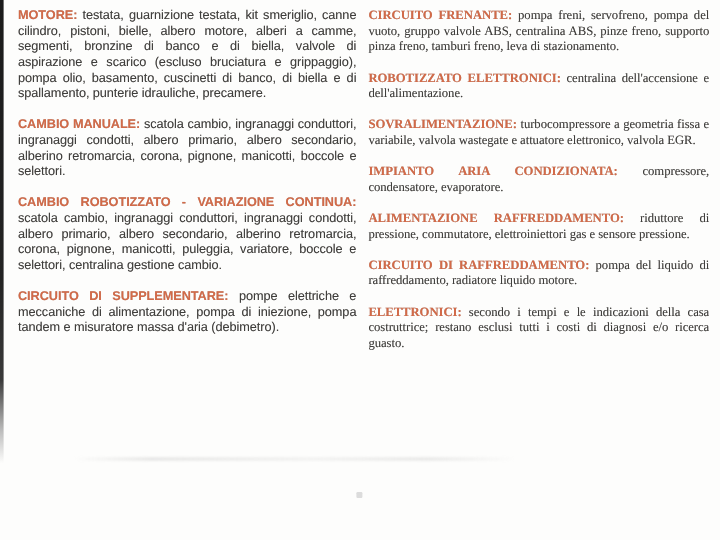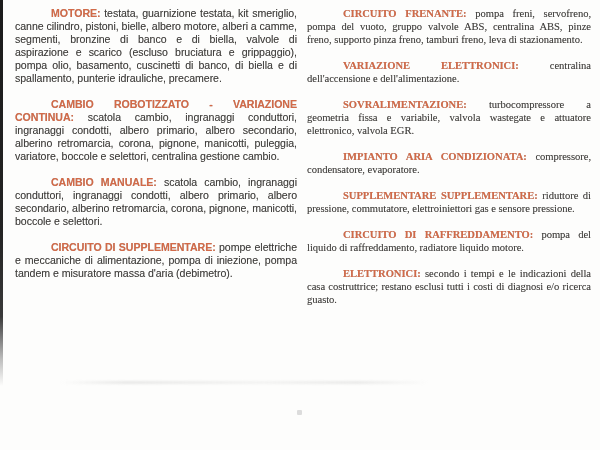--- a/index.html
+++ b/index.html
@@ -21,21 +21,20 @@
     color: var(--body-color, #3f3e3c);
     text-shadow: 0 0 0.5px rgba(90, 85, 80, 0.45);
     hyphens: auto;
   }
   .column-left  { left: 15px;  width: 282px; }
   .column-right { left: 307px; width: 284px; font-family: Liberation Serif, serif; }
   .section { margin: 0 0 13px 0; }
   .section-heading {
     color: var(--heading-color, #d36a48);
     font-weight: bold;
-    margin-left: 36px;
   }
   .edge-strip {
     position: absolute;
     left: 0; top: 0;
     width: 3px; height: 386px;
     background: linear-gradient(to bottom,
       #1b1b1b 0%, #232323 60%, #3a3a3a 82%,
       rgba(110,110,110,0.45) 93%, rgba(255,255,255,0) 100%);
   }
   .scan-smudge {
@@ -57,39 +56,39 @@
   }
 </style>
 </head>
 <body>
 
 <div class="page" style="--bg: #fdfdfc; --heading-color: #d36a48; --body-color: #3f3e3c;">
   <div class="edge-strip"></div>
   <div class="column column-left">
   <p class="section"><span class="section-heading">MOTORE:</span> <span class="section-text">testata, guarnizione testata, kit smeriglio, canne cilindro, pistoni, bielle, albero motore, alberi a camme, segmenti, bronzine di banco e di biella, valvole di aspirazione e scarico (escluso bruciatura e grippaggio), pompa olio, basamento, cuscinetti di banco, di biella e di spallamento, punterie idrauliche, precamere.</span></p>
 
+  <p class="section"><span class="section-heading">CAMBIO MANUALE:</span> <span class="section-text">scatola cambio, ingranaggi conduttori, ingranaggi condotti, albero primario, albero secondario, alberino retromarcia, corona, pignone, manicotti, boccole e selettori.</span></p>
+
   <p class="section"><span class="section-heading">CAMBIO ROBOTIZZATO - VARIAZIONE CONTINUA:</span> <span class="section-text">scatola cambio, ingranaggi conduttori, ingranaggi condotti, albero primario, albero secondario, alberino retromarcia, corona, pignone, manicotti, puleggia, variatore, boccole e selettori, centralina gestione cambio.</span></p>
-
-  <p class="section"><span class="section-heading">CAMBIO MANUALE:</span> <span class="section-text">scatola cambio, ingranaggi conduttori, ingranaggi condotti, albero primario, albero secondario, alberino retromarcia, corona, pignone, manicotti, boccole e selettori.</span></p>
 
 
   <p class="section"><span class="section-heading">CIRCUITO DI SUPPLEMENTARE:</span> <span class="section-text">pompe elettriche e meccaniche di alimentazione, pompa di iniezione, pompa tandem e misuratore massa d'aria (debimetro).</span></p>
 
 </div>
   <div class="column column-right">
   <p class="section"><span class="section-heading">CIRCUITO FRENANTE:</span> <span class="section-text">pompa freni, servofreno, pompa del vuoto, gruppo valvole ABS, centralina ABS, pinze freno, supporto pinza freno, tamburi freno, leva di stazionamento.</span></p>
 
 
-  <p class="section"><span class="section-heading">VARIAZIONE ELETTRONICI:</span> <span class="section-text">centralina dell'accensione e dell'alimentazione.</span></p>
+  <p class="section"><span class="section-heading">ROBOTIZZATO ELETTRONICI:</span> <span class="section-text">centralina dell'accensione e dell'alimentazione.</span></p>
 
   <p class="section"><span class="section-heading">SOVRALIMENTAZIONE:</span> <span class="section-text">turbocompressore a geometria fissa e variabile, valvola wastegate e attuatore elettronico, valvola EGR.</span></p>
 
   <p class="section"><span class="section-heading">IMPIANTO ARIA CONDIZIONATA:</span> <span class="section-text">compressore, condensatore, evaporatore.</span></p>
 
-  <p class="section"><span class="section-heading">SUPPLEMENTARE SUPPLEMENTARE:</span> <span class="section-text">riduttore di pressione, commutatore, elettroiniettori gas e sensore pressione.</span></p>
+  <p class="section"><span class="section-heading">ALIMENTAZIONE RAFFREDDAMENTO:</span> <span class="section-text">riduttore di pressione, commutatore, elettroiniettori gas e sensore pressione.</span></p>
 
   <p class="section"><span class="section-heading">CIRCUITO DI RAFFREDDAMENTO:</span> <span class="section-text">pompa del liquido di raffreddamento, radiatore liquido motore.</span></p>
 
   <p class="section"><span class="section-heading">ELETTRONICI:</span> <span class="section-text">secondo i tempi e le indicazioni della casa costruttrice; restano esclusi tutti i costi di diagnosi e/o ricerca guasto.</span></p>
 </div>
   <div class="scan-smudge"></div>
   <div class="scan-speck"></div>
 </div>
 
 </body></html>

